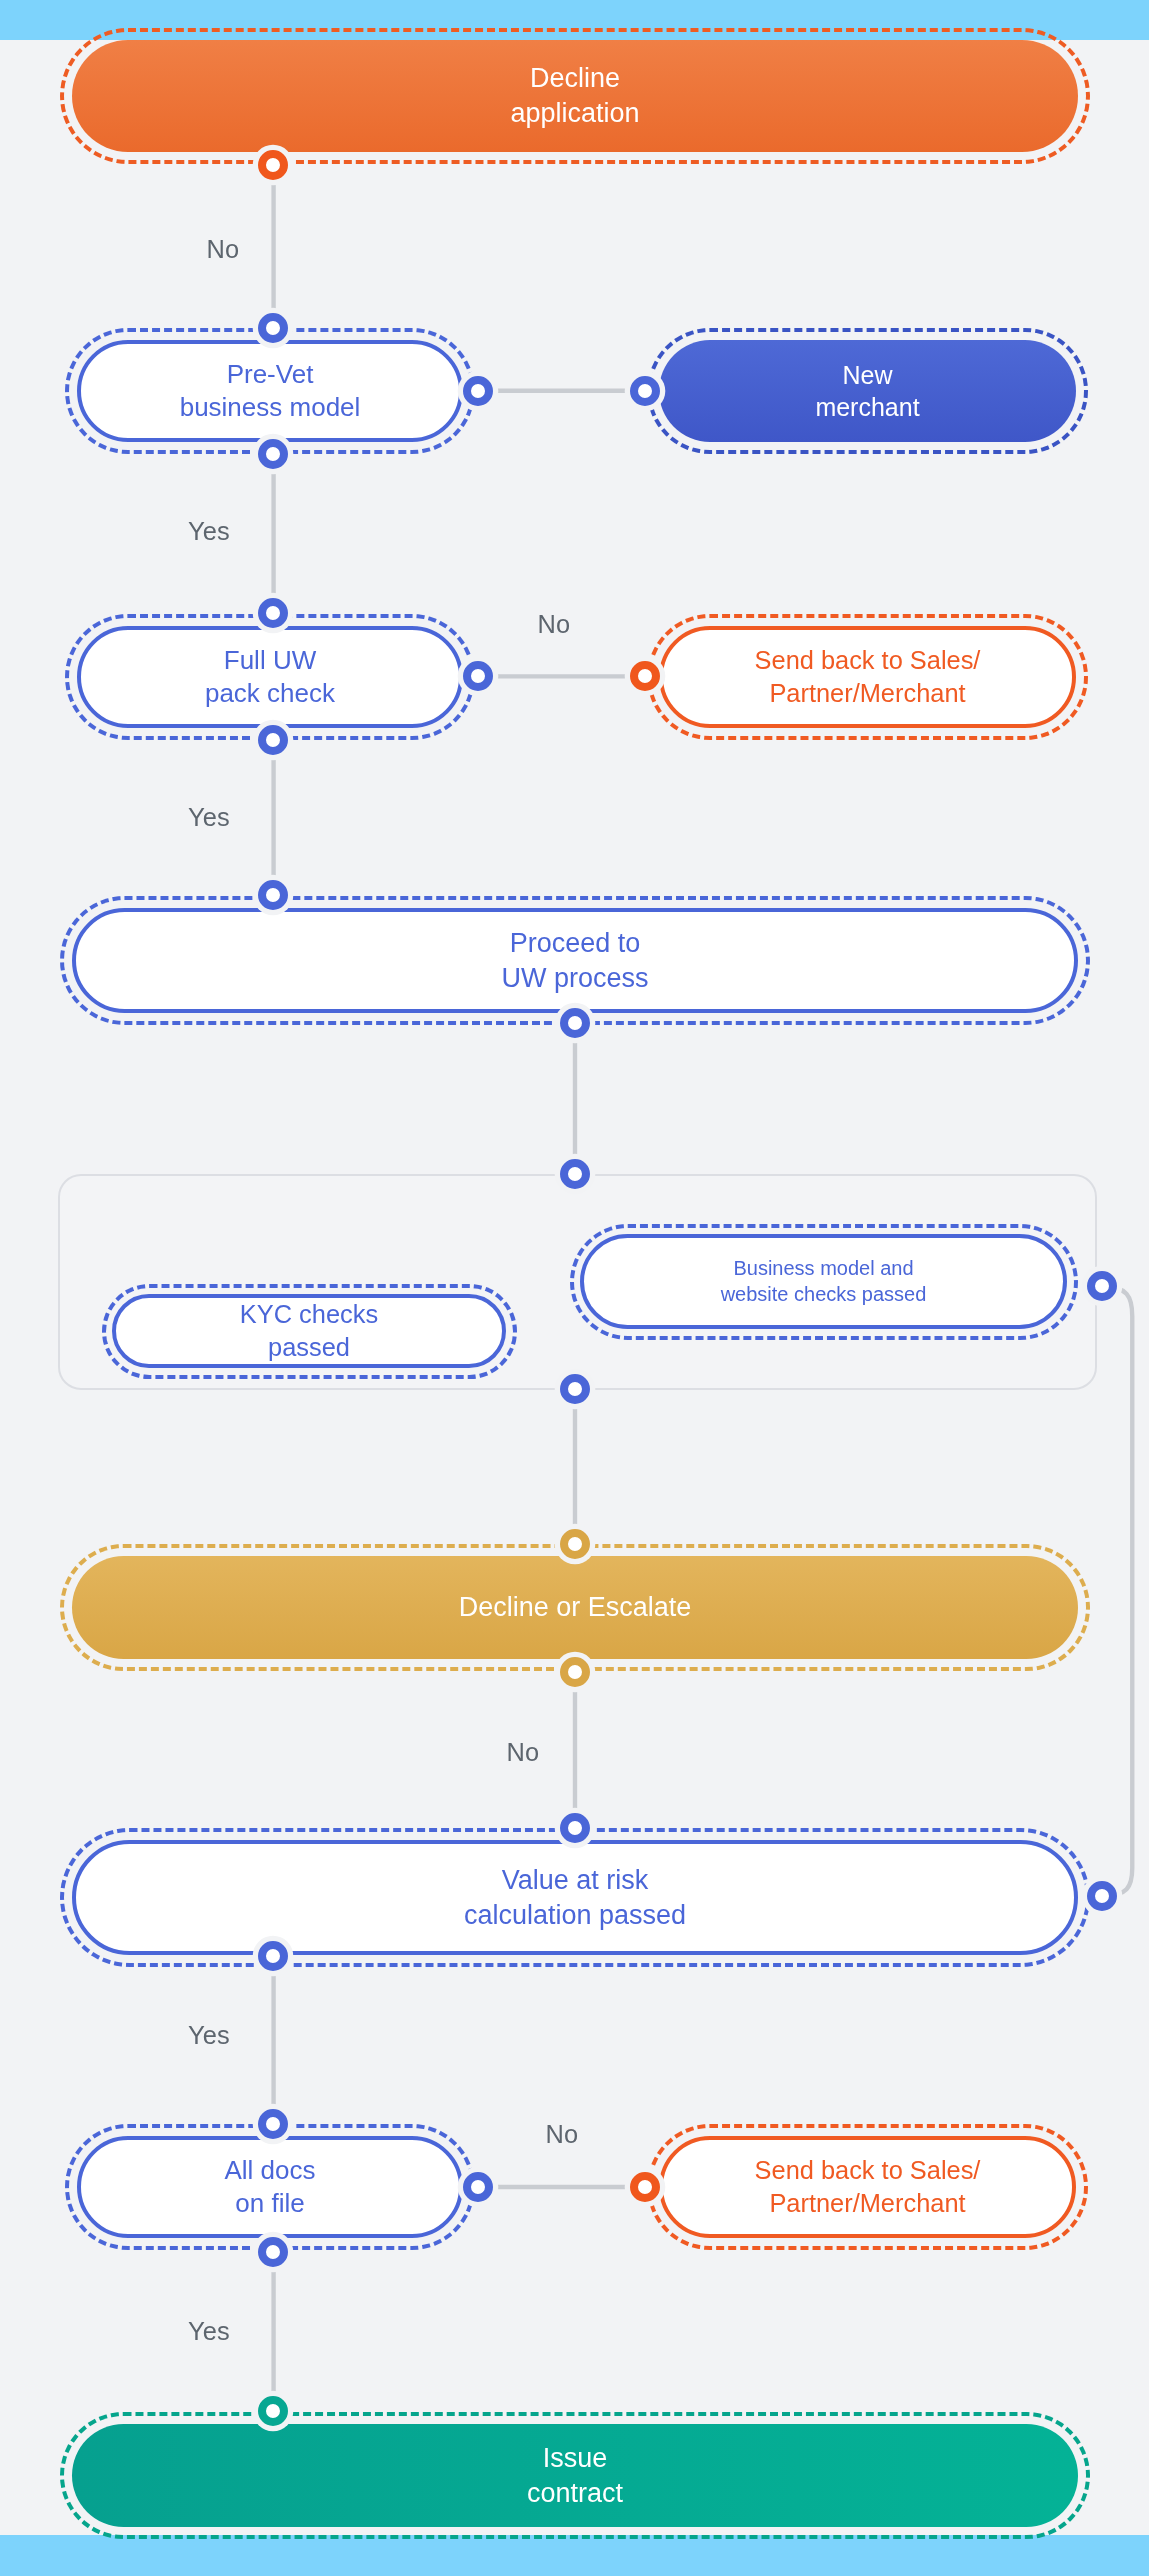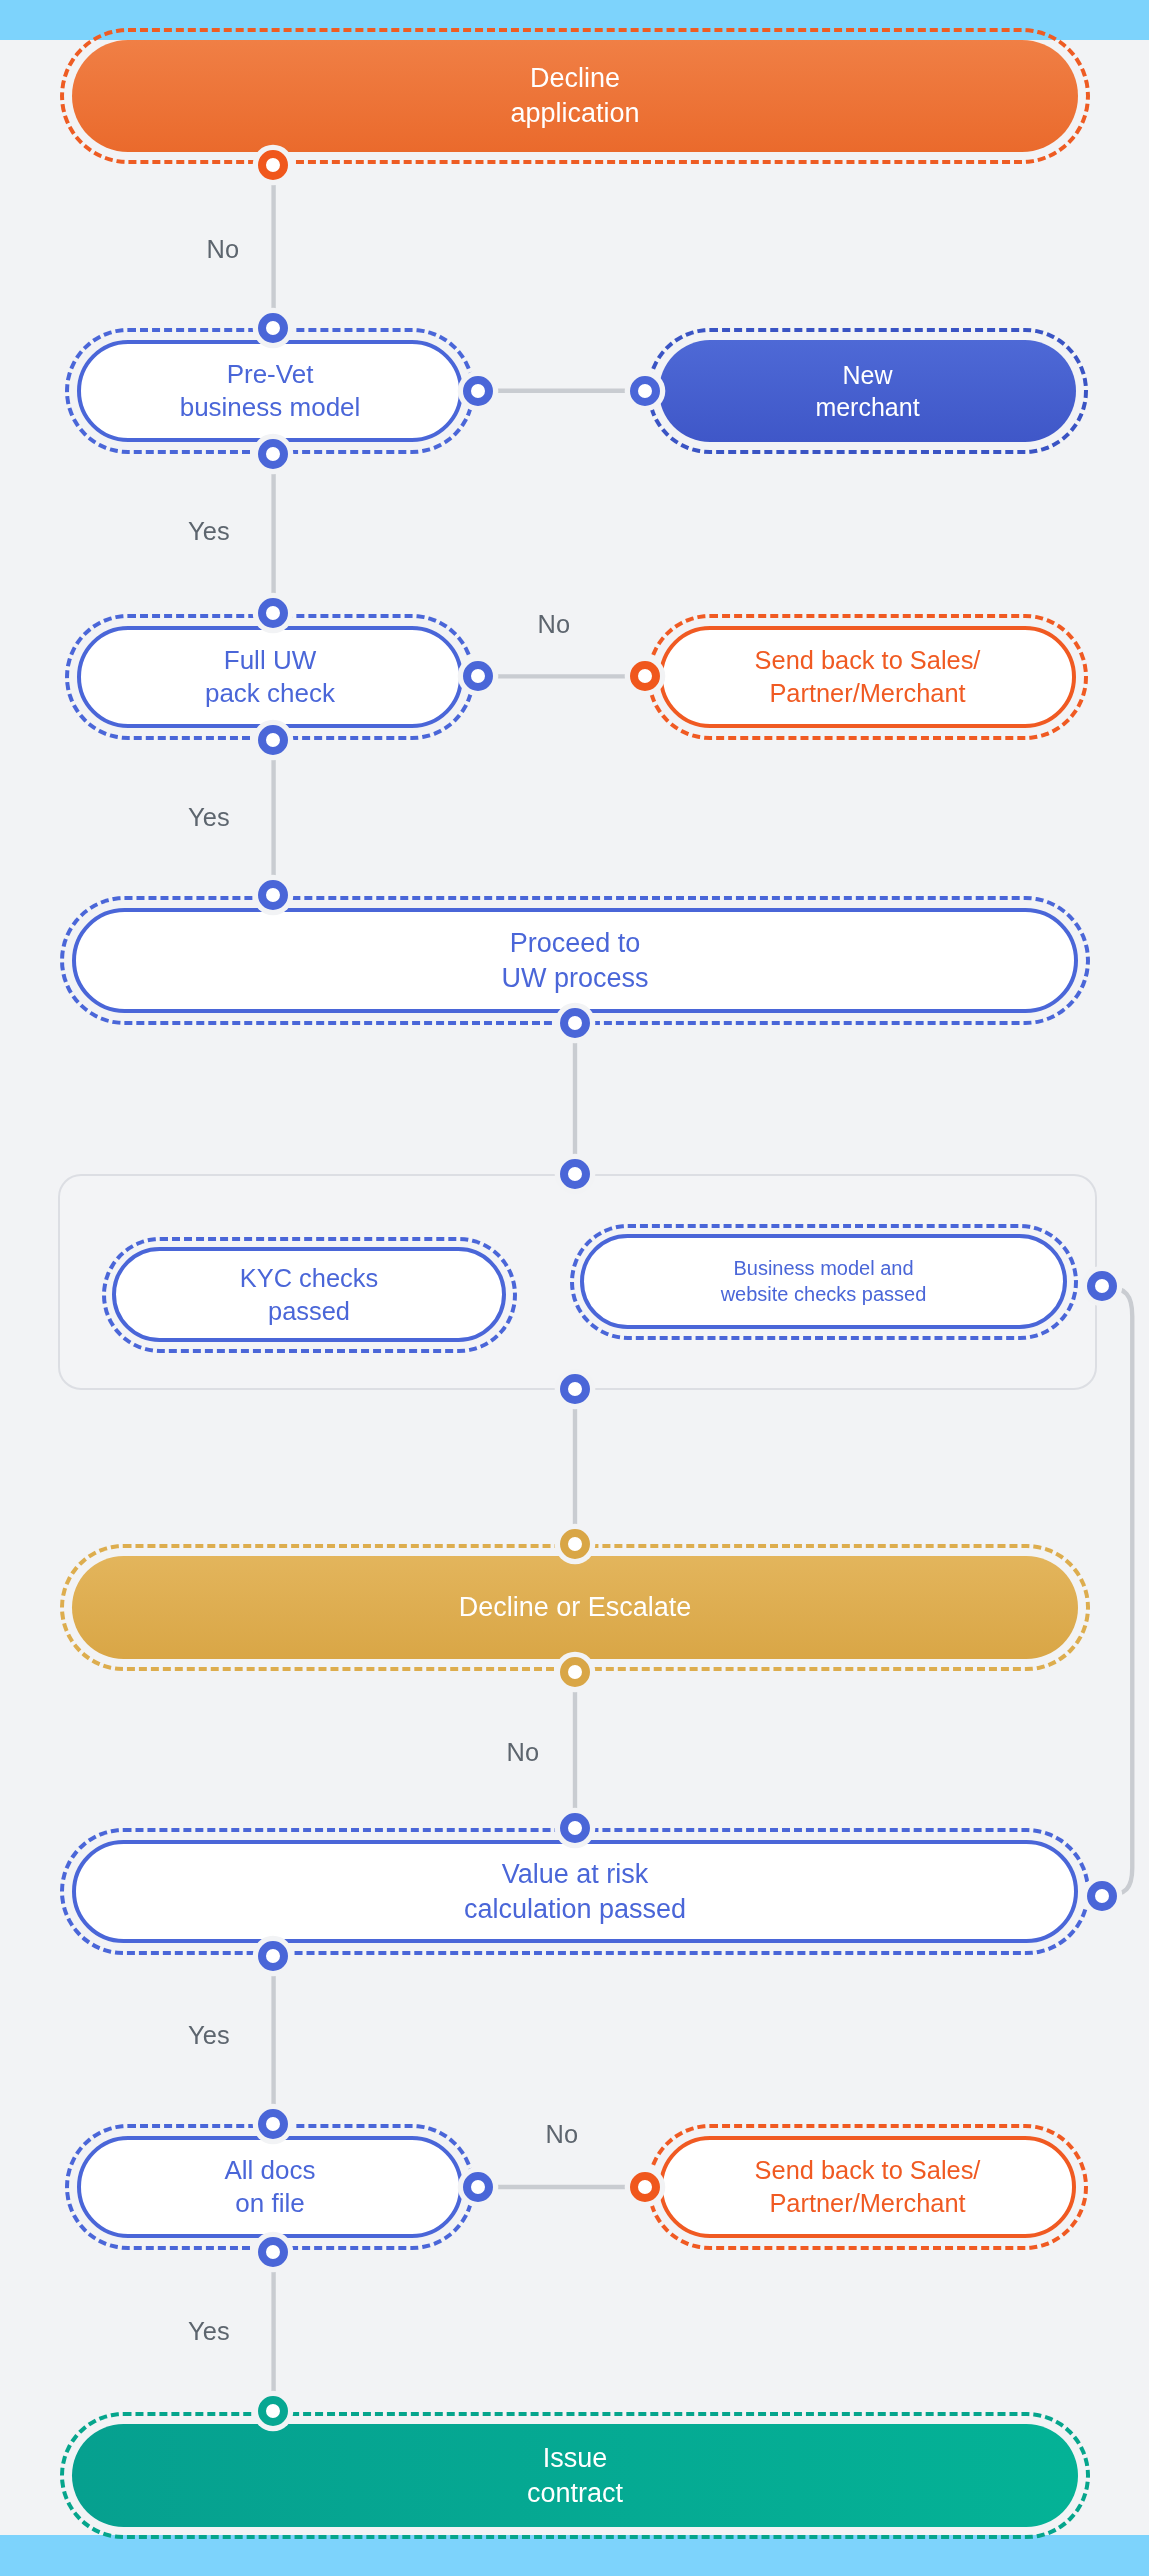--- a/index.html
+++ b/index.html
@@ -209,21 +209,21 @@
 UW process</span>
     </div>
   </div>
   <div class="handle h-blue" style="left:273px;top:895px;">
       <i></i>
     </div>
   <div class="handle h-blue" style="left:575px;top:1023px;">
       <i></i>
     </div>
 
-  <div class="node n-blue" style="left:112px;top:1247px;width:394px;height:95px;">
+  <div class="node n-blue" style="left:112px;top:1294px;width:394px;height:74px;">
     <div class="halo" style="left:-10.5px;top:-10.5px;right:-10.5px;bottom:-10.5px;"></div>
     <div class="body">
       <span class="label" style="font-size:25.4px;">KYC checks
 passed</span>
     </div>
   </div>
 
   <div class="node n-blue" style="left:580px;top:1234px;width:487px;height:95px;">
     <div class="halo" style="left:-10.5px;top:-10.5px;right:-10.5px;bottom:-10.5px;"></div>
     <div class="body">
@@ -248,21 +248,21 @@
       <span class="label" style="font-size:27px;">Decline or Escalate</span>
     </div>
   </div>
   <div class="handle h-gold" style="left:575px;top:1544px;">
       <i></i>
     </div>
   <div class="handle h-gold" style="left:575px;top:1672px;">
       <i></i>
     </div>
 
-  <div class="node n-blue" style="left:72px;top:1840px;width:1006px;height:103px;">
+  <div class="node n-blue" style="left:72px;top:1840px;width:1006px;height:115px;">
     <div class="halo"></div>
     <div class="body">
       <span class="label" style="font-size:27px;">Value at risk
 calculation passed</span>
     </div>
   </div>
   <div class="handle h-blue" style="left:575px;top:1828px;">
       <i></i>
     </div>
   <div class="handle h-blue" style="left:1102px;top:1896px;">

